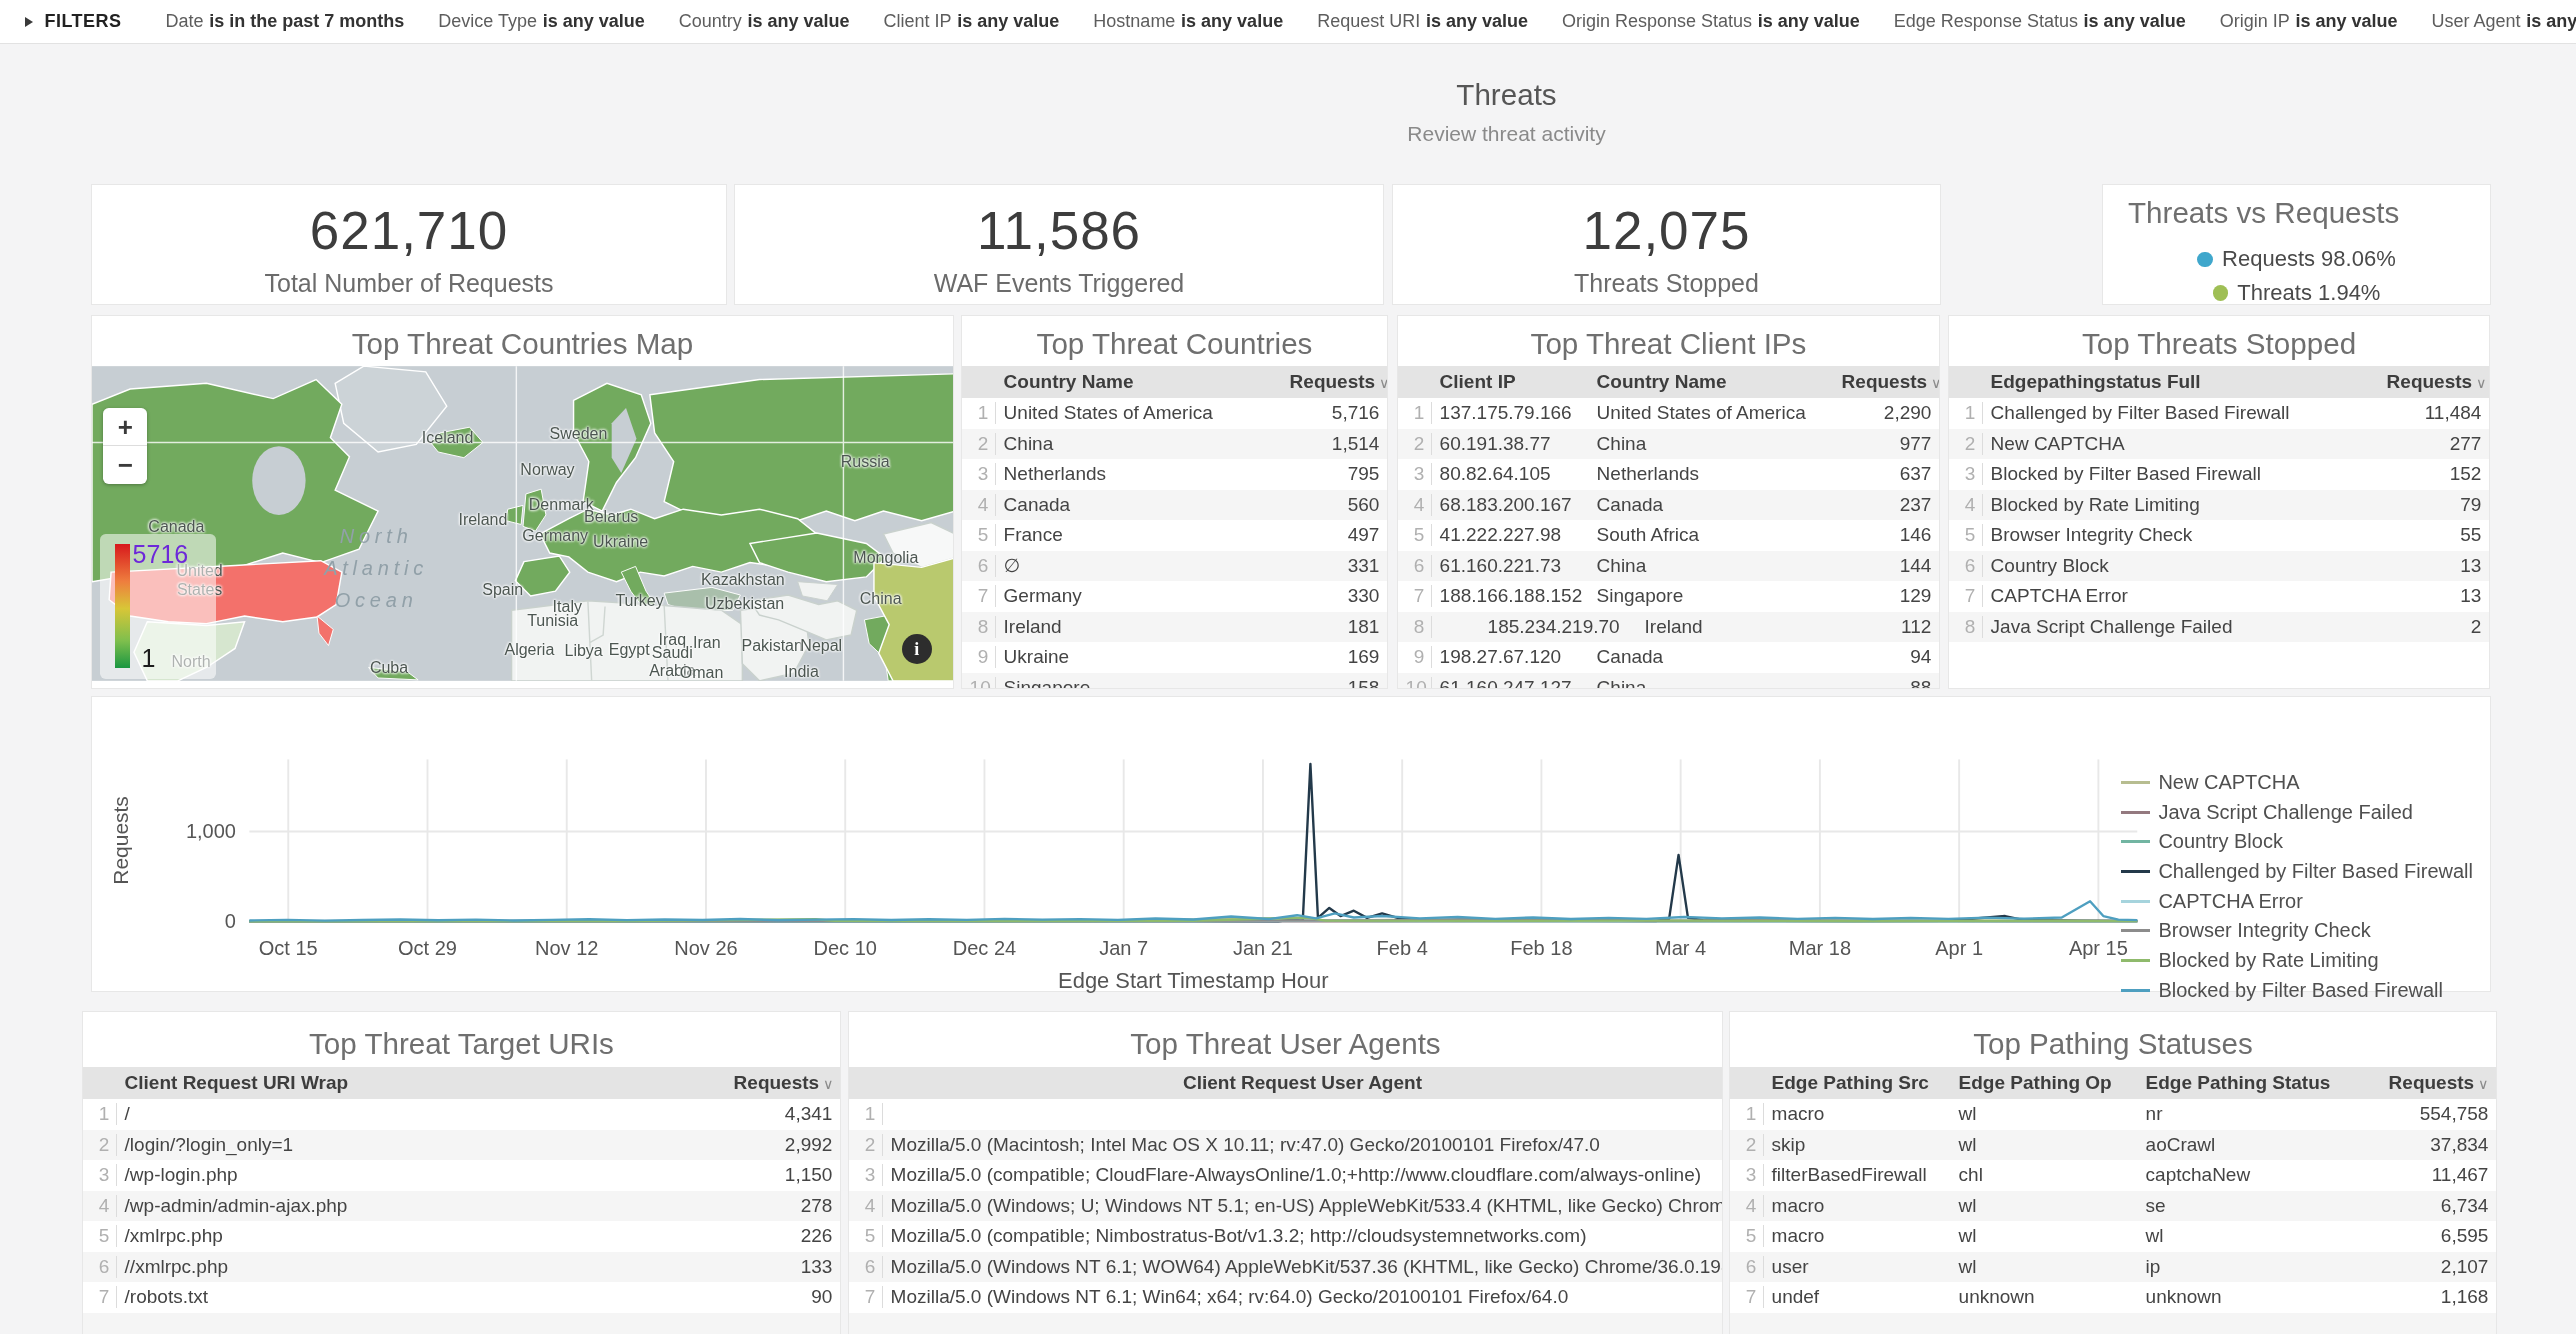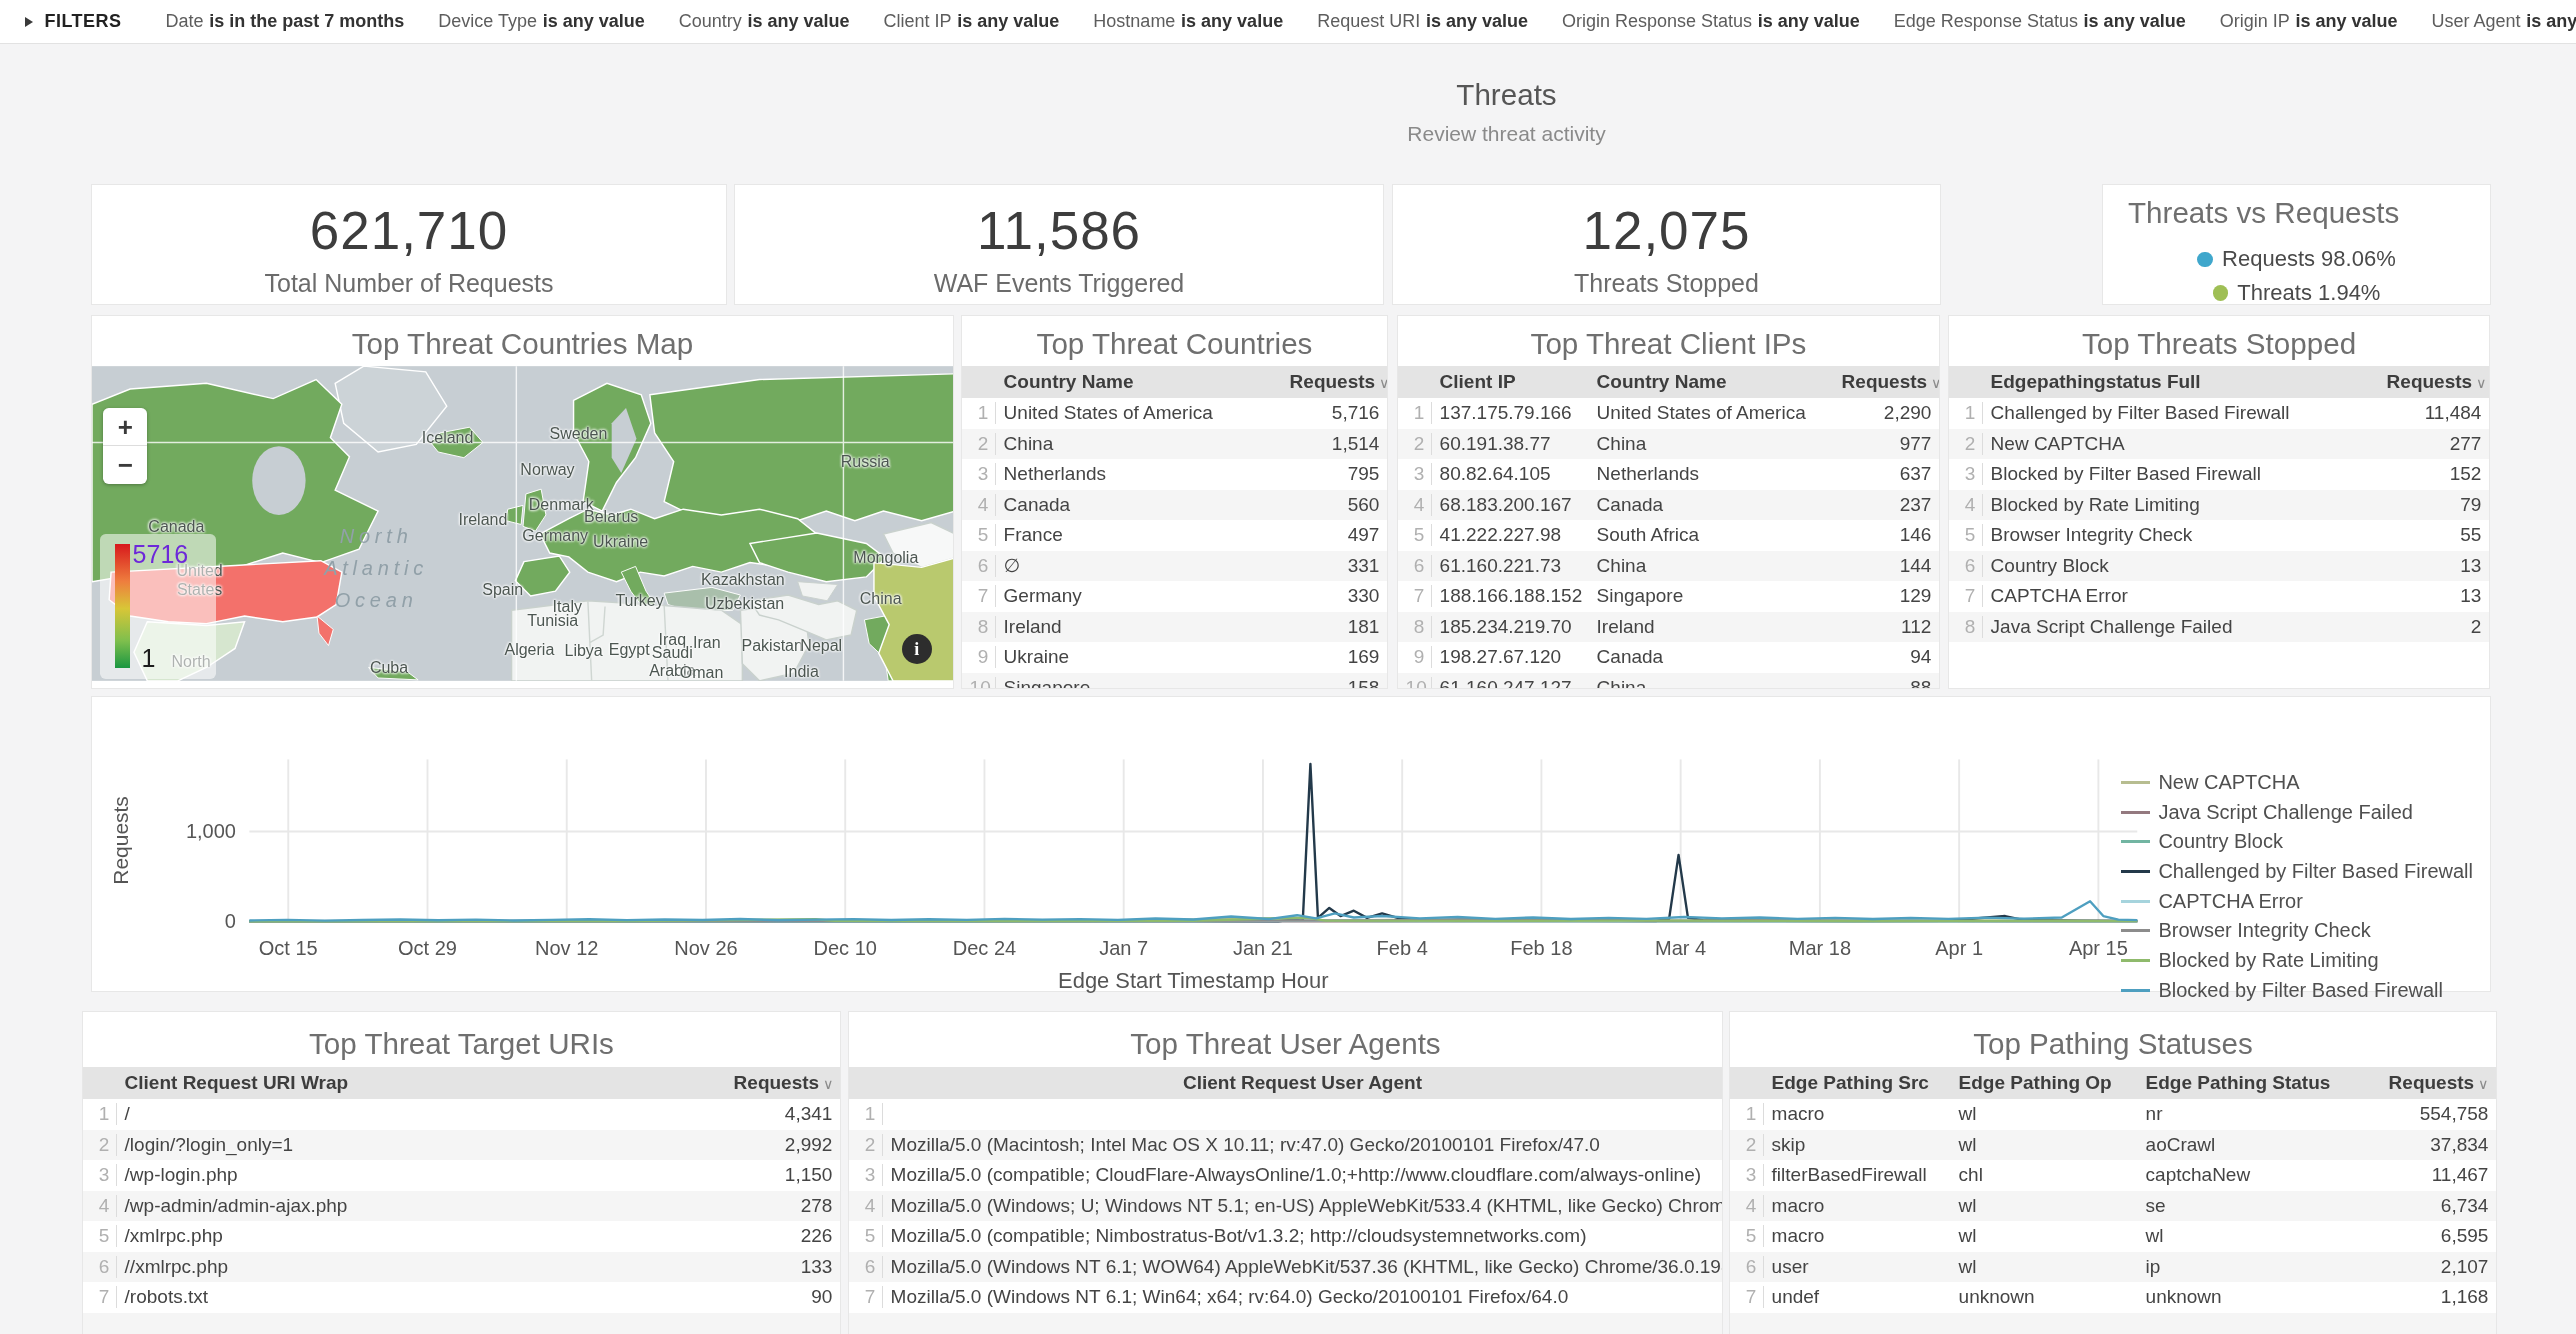--- a/index.html
+++ b/index.html
@@ -334,21 +334,21 @@
             <div class="dt-cell rt" style="flex: 0 0 105px;">144</div>
           </div>
           <div class="dt-row">
             <div class="dt-cell dt-num">7</div>
             <div class="dt-cell" style="flex: 0 0 157px;">188.166.188.152</div>
             <div class="dt-cell" style="flex: 1 1 0%;">Singapore</div>
             <div class="dt-cell rt" style="flex: 0 0 105px;">129</div>
           </div>
           <div class="dt-row">
             <div class="dt-cell dt-num">8</div>
-            <div class="dt-cell" style="flex: 0 0 157px;">185.234.219.70</div>
+            <div class="dt-cell" style="flex: 0 0 157px; margin-left: 48px;">185.234.219.70</div>
             <div class="dt-cell" style="flex: 1 1 0%;">Ireland</div>
             <div class="dt-cell rt" style="flex: 0 0 105px;">112</div>
           </div>
           <div class="dt-row">
             <div class="dt-cell dt-num">9</div>
             <div class="dt-cell" style="flex: 0 0 157px;">198.27.67.120</div>
             <div class="dt-cell" style="flex: 1 1 0%;">Canada</div>
             <div class="dt-cell rt" style="flex: 0 0 105px;">94</div>
           </div>
           <div class="dt-row">

